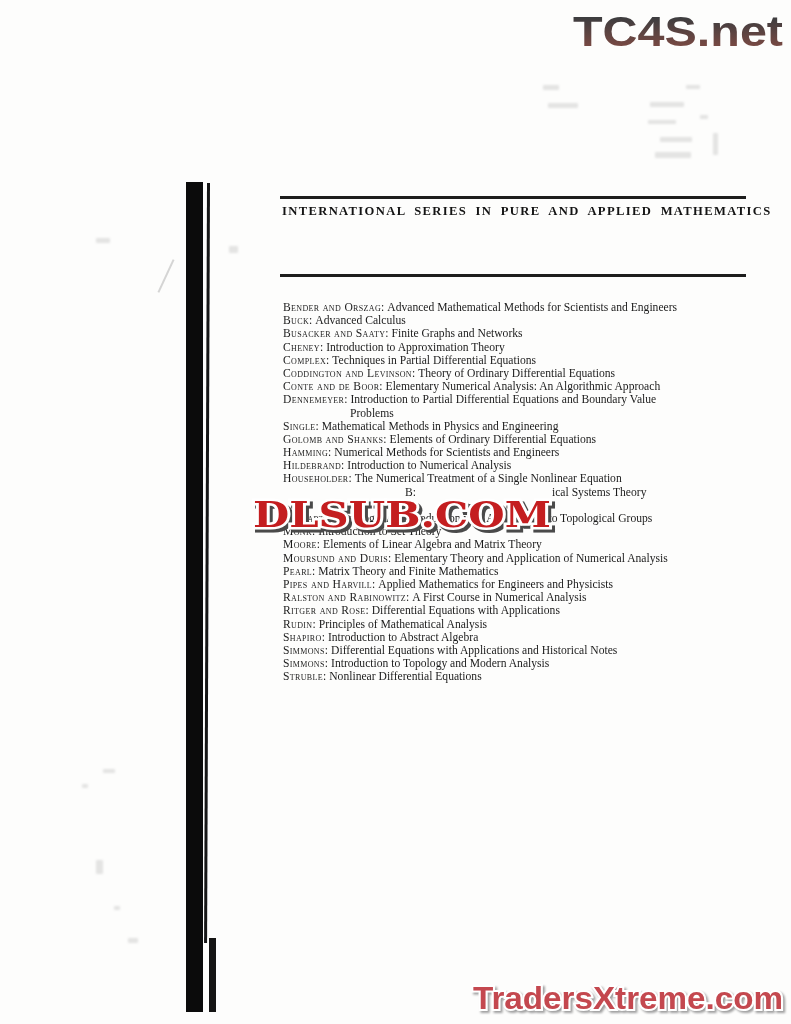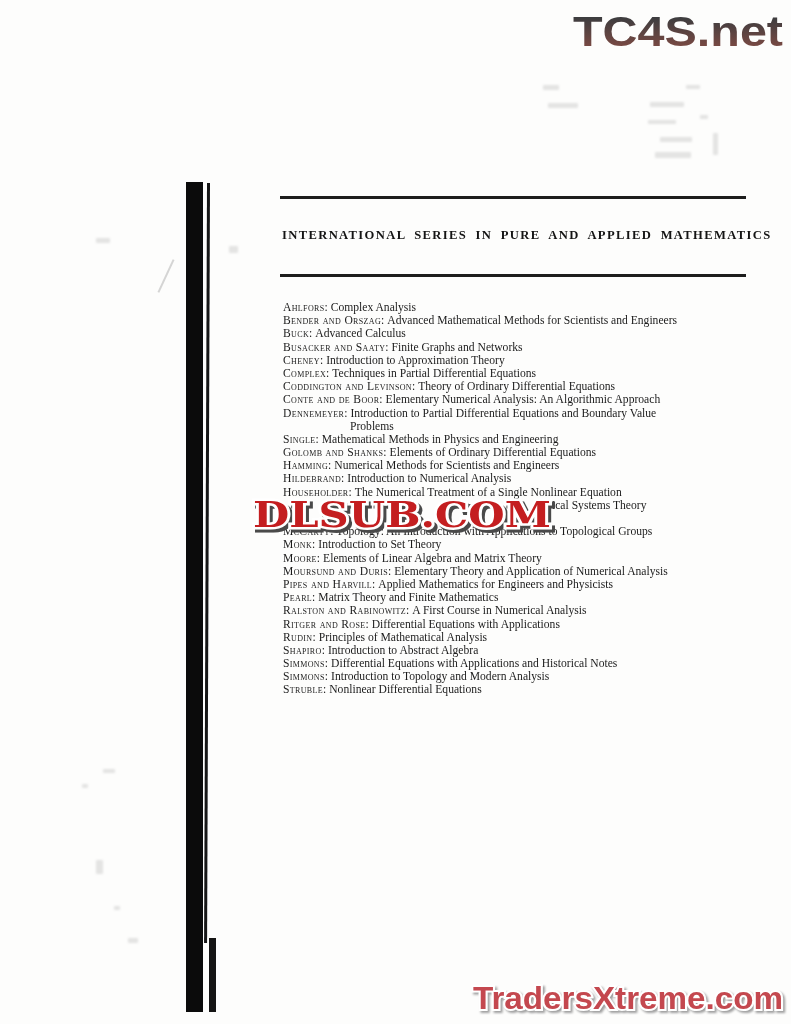--- a/index.html
+++ b/index.html
@@ -14,21 +14,21 @@
   .gutter-line-bottom{position:absolute;left:209px;top:938px;width:7px;height:74px;background:#141414;}
   .gutter-diag{position:absolute;left:165px;top:258px;width:2px;height:36px;background:#8a8a8a;opacity:.35;transform:rotate(25deg);}
 
   
   .rule{position:absolute;left:280px;width:466px;background:#1d1d1d;}
   .rule-top{top:196px;height:3px;}
   .rule-bottom{top:274px;height:3px;}
   .series-title{
     position:absolute;left:282px;top:204px;width:470px;
     font-weight:bold;font-size:12.6px;letter-spacing:1.35px;word-spacing:4px;
-    white-space:nowrap;color:#141414;margin-top:24px;
+    white-space:nowrap;color:#141414;
   }
   .editors{position:absolute;left:283px;top:236px;font-weight:bold;font-size:12.4px;letter-spacing:.25px;line-height:16px;color:#141414;}
 
   
   .book-list{position:absolute;left:283px;top:301px;width:470px;z-index:1;}
   .book-line{position:relative;height:13.2px;line-height:13.2px;font-size:11.6px;white-space:nowrap;color:#1b1b1b;}
   .book-line .author{font-variant:small-caps;letter-spacing:.35px;}
   .book-line .title{margin-left:3px;}
   .book-line.continuation{padding-left:67px;}
   .book-line .frag{position:absolute;top:0;}
@@ -54,21 +54,20 @@
   <div class="gutter-bar"></div>
   <div class="gutter-line"></div>
   <div class="gutter-line-bottom"></div>
   <div class="gutter-diag"></div>
 
   <div class="rule rule-top"></div>
   <div class="series-title">INTERNATIONAL SERIES IN PURE AND APPLIED MATHEMATICS</div>
   <div class="rule rule-bottom"></div>
 
   <div class="book-list">
-      <div class="book-line"><span class="author">Ahlfors</span><span>:</span><span class="title">Complex Analysis</span></div>
       <div class="book-line"><span class="author">Bender and Orszag</span><span>:</span><span class="title">Advanced Mathematical Methods for Scientists and Engineers</span></div>
       <div class="book-line"><span class="author">Buck</span><span>:</span><span class="title">Advanced Calculus</span></div>
       <div class="book-line"><span class="author">Busacker and Saaty</span><span>:</span><span class="title">Finite Graphs and Networks</span></div>
       <div class="book-line"><span class="author">Cheney</span><span>:</span><span class="title">Introduction to Approximation Theory</span></div>
       <div class="book-line"><span class="author">Complex</span><span>:</span><span class="title">Techniques in Partial Differential Equations</span></div>
       <div class="book-line"><span class="author">Coddington and Levinson</span><span>:</span><span class="title">Theory of Ordinary Differential Equations</span></div>
       <div class="book-line"><span class="author">Conte and de Boor</span><span>:</span><span class="title">Elementary Numerical Analysis: An Algorithmic Approach</span></div>
       <div class="book-line"><span class="author">Dennemeyer</span><span>:</span><span class="title">Introduction to Partial Differential Equations and Boundary Value</span></div>
       <div class="book-line continuation">Problems</div>
       <div class="book-line"><span class="author">Single</span><span>:</span><span class="title">Mathematical Methods in Physics and Engineering</span></div>
@@ -78,22 +77,22 @@
       <div class="book-line"><span class="author">Householder</span><span>:</span><span class="title">The Numerical Treatment of a Single Nonlinear Equation</span></div>
       <div class="book-line">
         <span class="frag frag-left">B:</span>
         <span class="frag frag-right">ical Systems Theory</span>
       </div>
       <div class="book-line blank"></div>
       <div class="book-line"><span class="author">McCarty</span><span>:</span><span class="title">Topology: An Introduction with Applications to Topological Groups</span></div>
       <div class="book-line"><span class="author">Monk</span><span>:</span><span class="title">Introduction to Set Theory</span></div>
       <div class="book-line"><span class="author">Moore</span><span>:</span><span class="title">Elements of Linear Algebra and Matrix Theory</span></div>
       <div class="book-line"><span class="author">Moursund and Duris</span><span>:</span><span class="title">Elementary Theory and Application of Numerical Analysis</span></div>
+      <div class="book-line"><span class="author">Pearl</span><span>:</span><span class="title">Matrix Theory and Finite Mathematics</span></div>
       <div class="book-line"><span class="author">Pipes and Harvill</span><span>:</span><span class="title">Applied Mathematics for Engineers and Physicists</span></div>
-      <div class="book-line"><span class="author">Pearl</span><span>:</span><span class="title">Matrix Theory and Finite Mathematics</span></div>
       <div class="book-line"><span class="author">Ralston and Rabinowitz</span><span>:</span><span class="title">A First Course in Numerical Analysis</span></div>
       <div class="book-line"><span class="author">Ritger and Rose</span><span>:</span><span class="title">Differential Equations with Applications</span></div>
       <div class="book-line"><span class="author">Rudin</span><span>:</span><span class="title">Principles of Mathematical Analysis</span></div>
       <div class="book-line"><span class="author">Shapiro</span><span>:</span><span class="title">Introduction to Abstract Algebra</span></div>
       <div class="book-line"><span class="author">Simmons</span><span>:</span><span class="title">Differential Equations with Applications and Historical Notes</span></div>
       <div class="book-line"><span class="author">Simmons</span><span>:</span><span class="title">Introduction to Topology and Modern Analysis</span></div>
       <div class="book-line"><span class="author">Struble</span><span>:</span><span class="title">Nonlinear Differential Equations</span></div>
     </div>
 
   <svg class="wm wm-tc4s" width="220" height="55">

